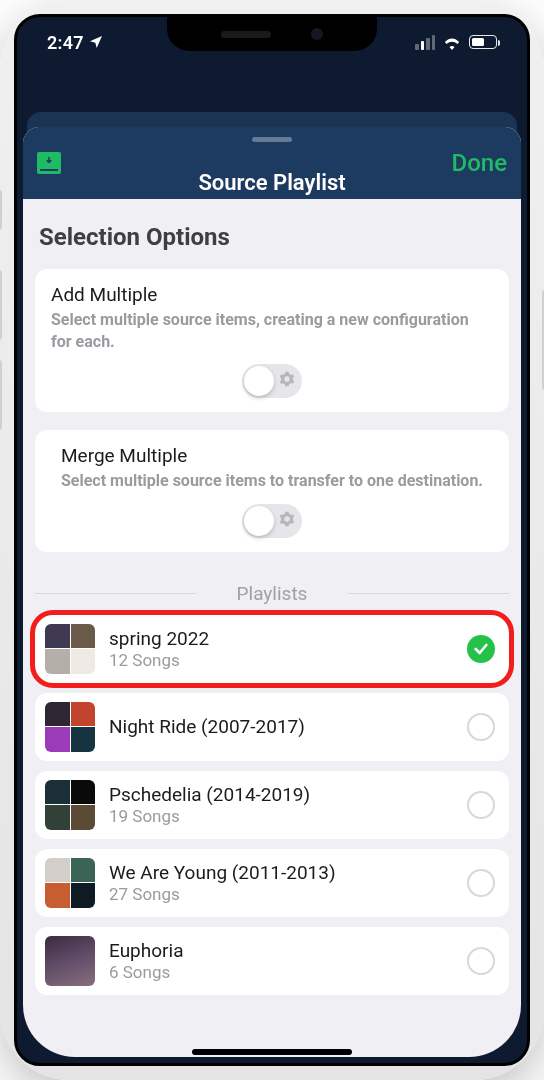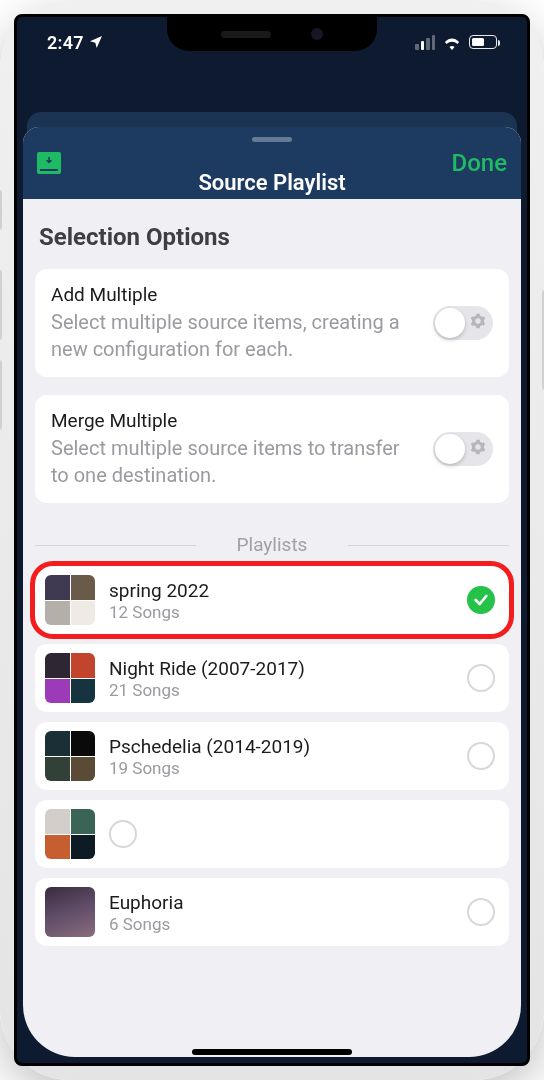--- a/index.html
+++ b/index.html
@@ -19,21 +19,21 @@
     .side-btn {
       position:absolute; background:#d0d0d0; border-radius:5px;
     }
     .sb-left1 { left:-4px; top:190px; width:6px; height:40px; }
     .sb-left2 { left:-4px; top:270px; width:6px; height:70px; }
     .sb-left3 { left:-4px; top:360px; width:6px; height:70px; }
     .sb-right { right:-4px; top:290px; width:6px; height:100px; }
     .screen {
       width:100%; height:100%;
       background:#0d1a2f;
-      border-radius:8px;
+      border-radius:26px;
       overflow:hidden;
       position:relative;
       border:3px solid #000;
     }
     .notch {
       position:absolute; top:0; left:50%; transform:translateX(-50%);
       width:210px; height:34px;
       background:#000;
       border-bottom-left-radius:22px;
       border-bottom-right-radius:22px;
@@ -109,25 +109,25 @@
       color:#1fbb64; font-size:24px; font-weight:500; z-index:2;
     }
     .body {
       flex:1; overflow:hidden; padding:16px 12px 0;
     }
     .sec-title {
       font-size:24px; font-weight:700; color:#3f3f42; margin:8px 4px 18px;
     }
     .card {
       background:#fff; border-radius:12px; padding:14px 16px;
-      display:flex; align-items:center; gap:12px; margin-bottom:18px;
+      display:flex; align-items:center; gap:12px; margin-bottom:18px;flex-direction:column;
     }
     .card-text { flex:1; }
     .card-title { font-size:19px; color:#1c1c1e; margin-bottom:3px; }
-    .card-sub   { font-size:20px; color:#9a9aa0; line-height:1.35; }
+    .card-sub   { font-size:16px; color:#9a9aa0; line-height:1.35;font-weight:bold; }
     .toggle {
       width:60px; height:34px; background:#e6e6ea; border-radius:17px;
       position:relative; flex-shrink:0;
     }
     .toggle .knob {
       position:absolute; left:2px; top:2px; width:30px; height:30px; background:#fff;
       border-radius:50%; box-shadow:0 2px 4px rgba(0,0,0,.2);
     }
     .toggle .gear {
       position:absolute; right:7px; top:50%; transform:translateY(-50%);
@@ -294,21 +294,20 @@
 
           <div class="pl-row">
             <div class="art a2">
                 <div></div>
                 <div></div>
                 <div></div>
                 <div></div>
               </div>
             <div class="pl-text">
               <div class="pl-title">Night Ride (2007-2017)</div>
-              <div class="pl-sub">21 Songs</div>
             </div>
             <span class="radio"></span>
           </div>
 
           <div class="pl-row">
             <div class="art a3">
                 <div></div>
                 <div></div>
                 <div></div>
                 <div></div>
@@ -321,20 +320,24 @@
           </div>
 
 
           <div class="pl-row">
             <div class="art a5">
                 <div></div>
                 <div></div>
                 <div></div>
                 <div></div>
               </div>
+            <div class="pl-text">
+              <div class="pl-title">We Are Young (2011-2013)</div>
+              <div class="pl-sub">27 Songs</div>
+            </div>
             <span class="radio"></span>
           </div>
 
           <div class="pl-row">
             <div class="art a6">
                 <div></div>
               </div>
             <div class="pl-text">
               <div class="pl-title">Euphoria</div>
               <div class="pl-sub">6 Songs</div>

